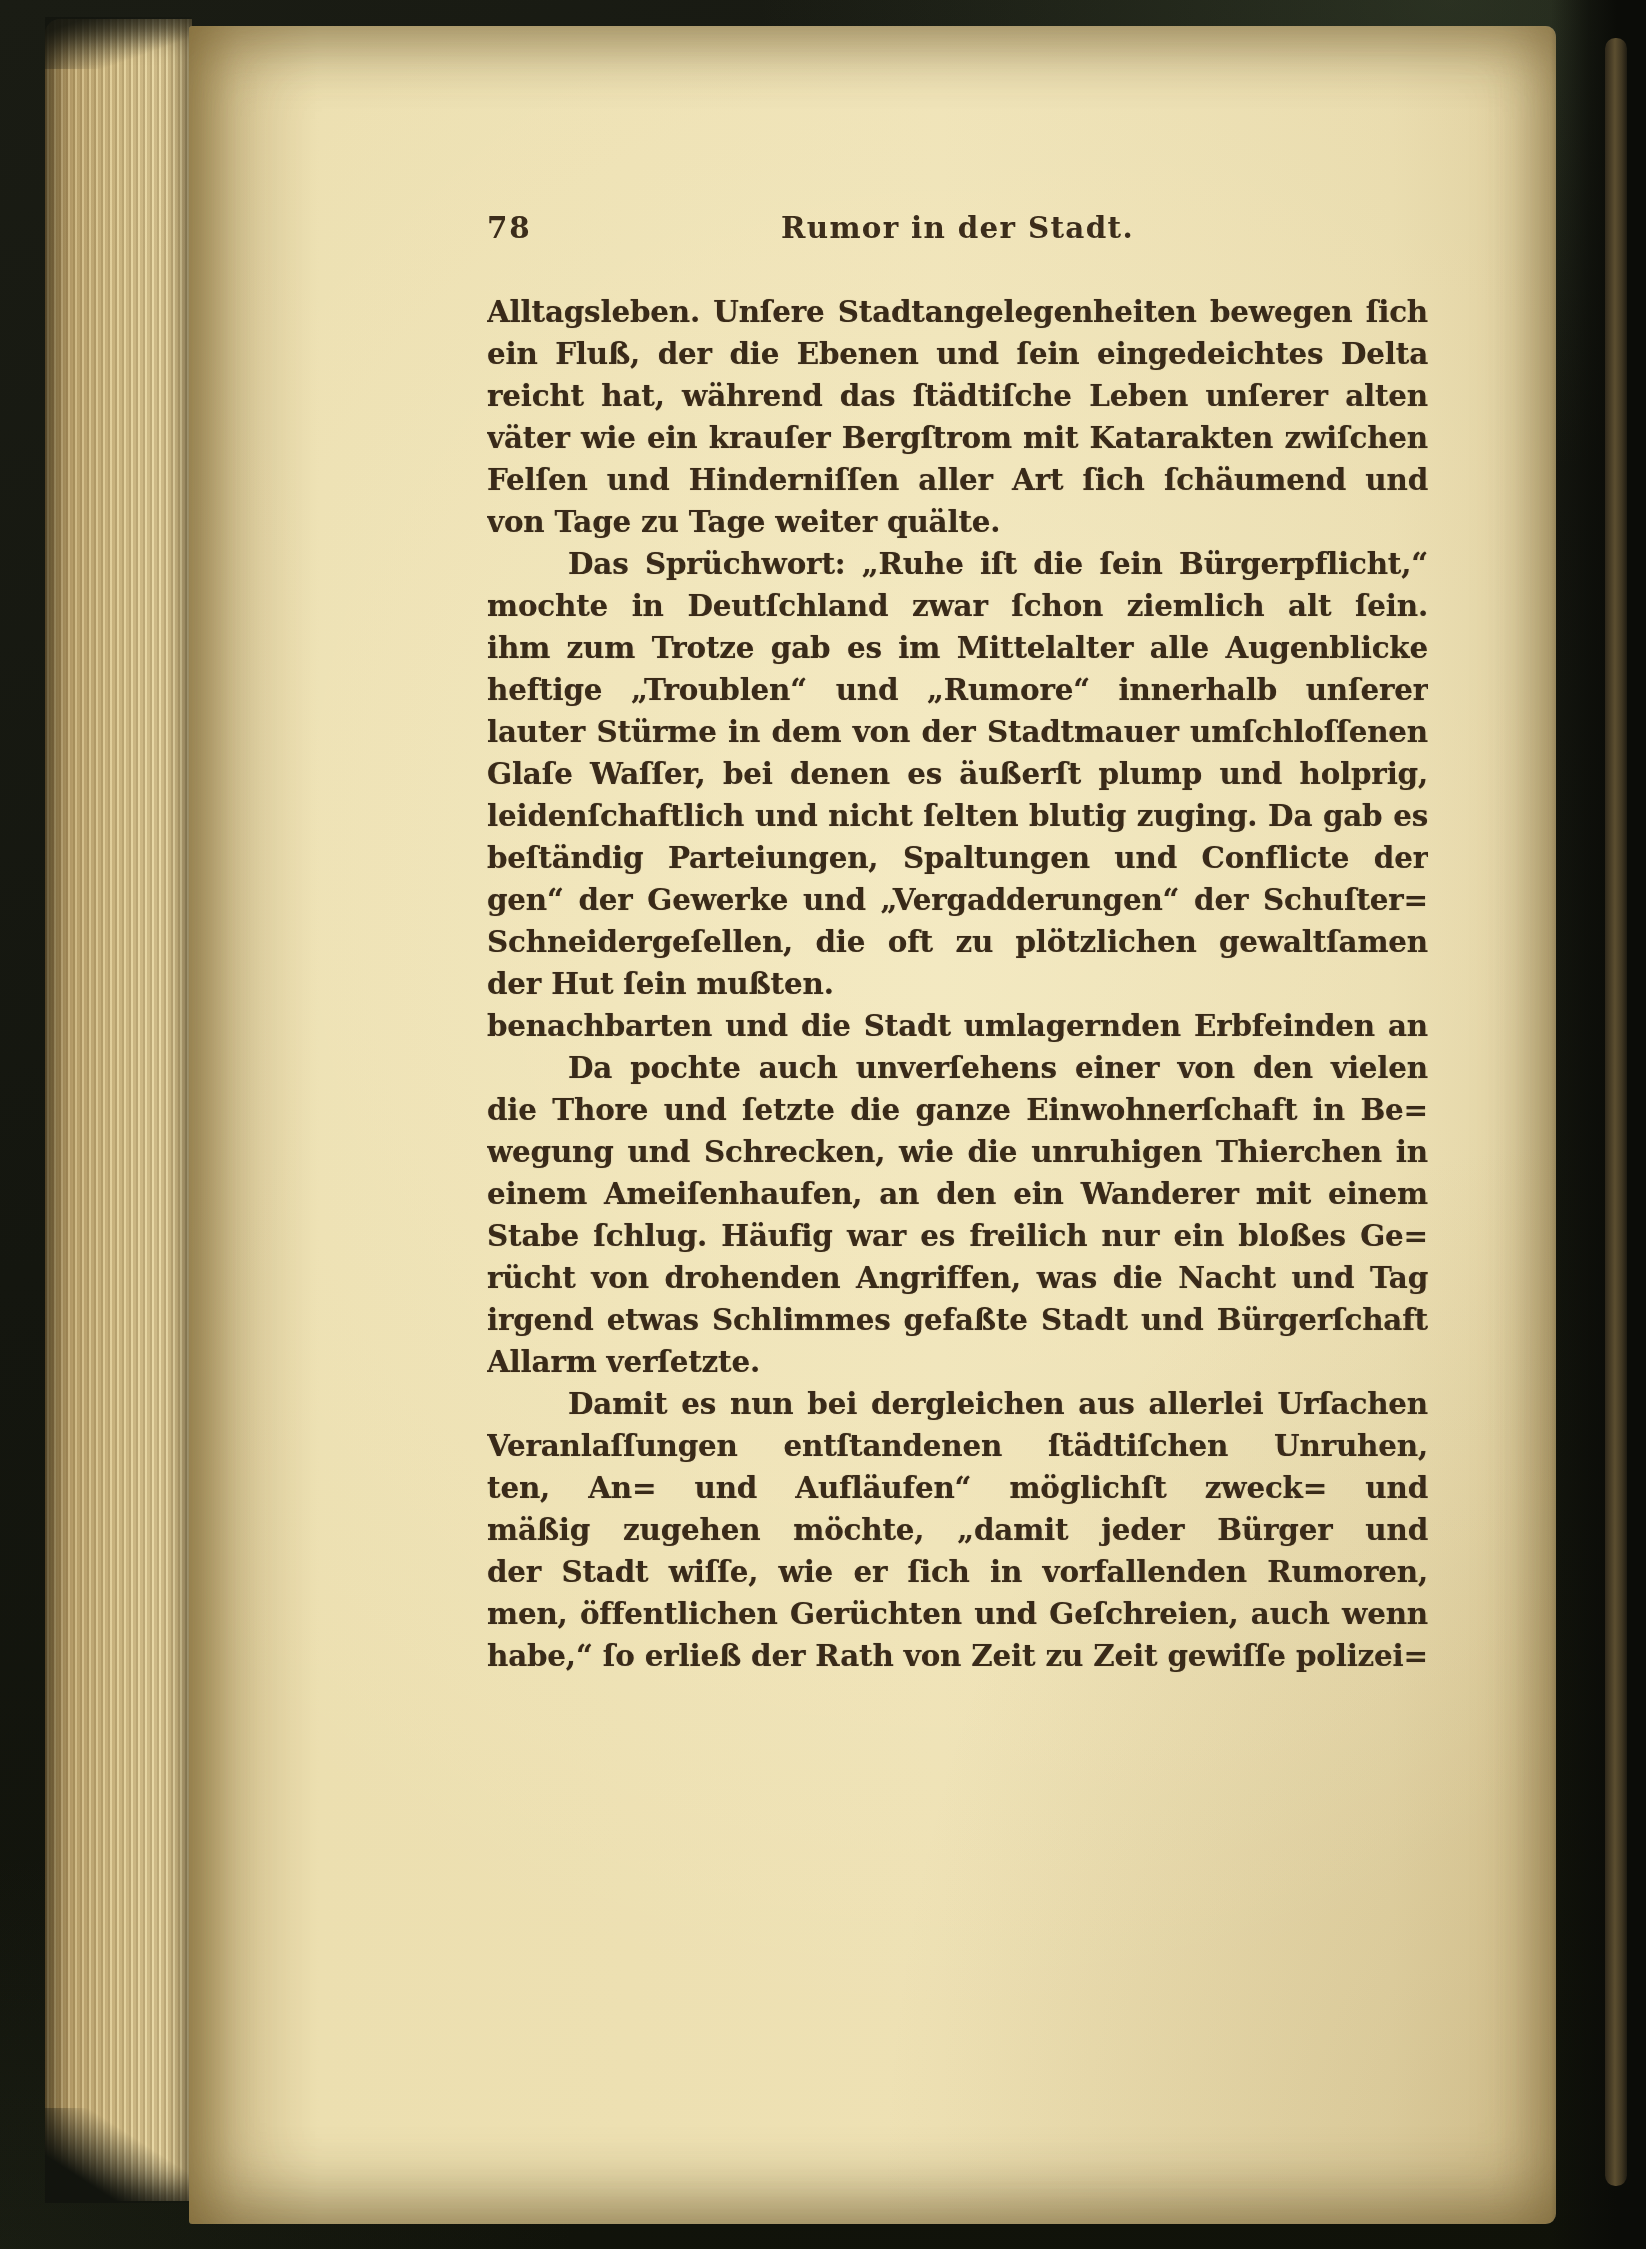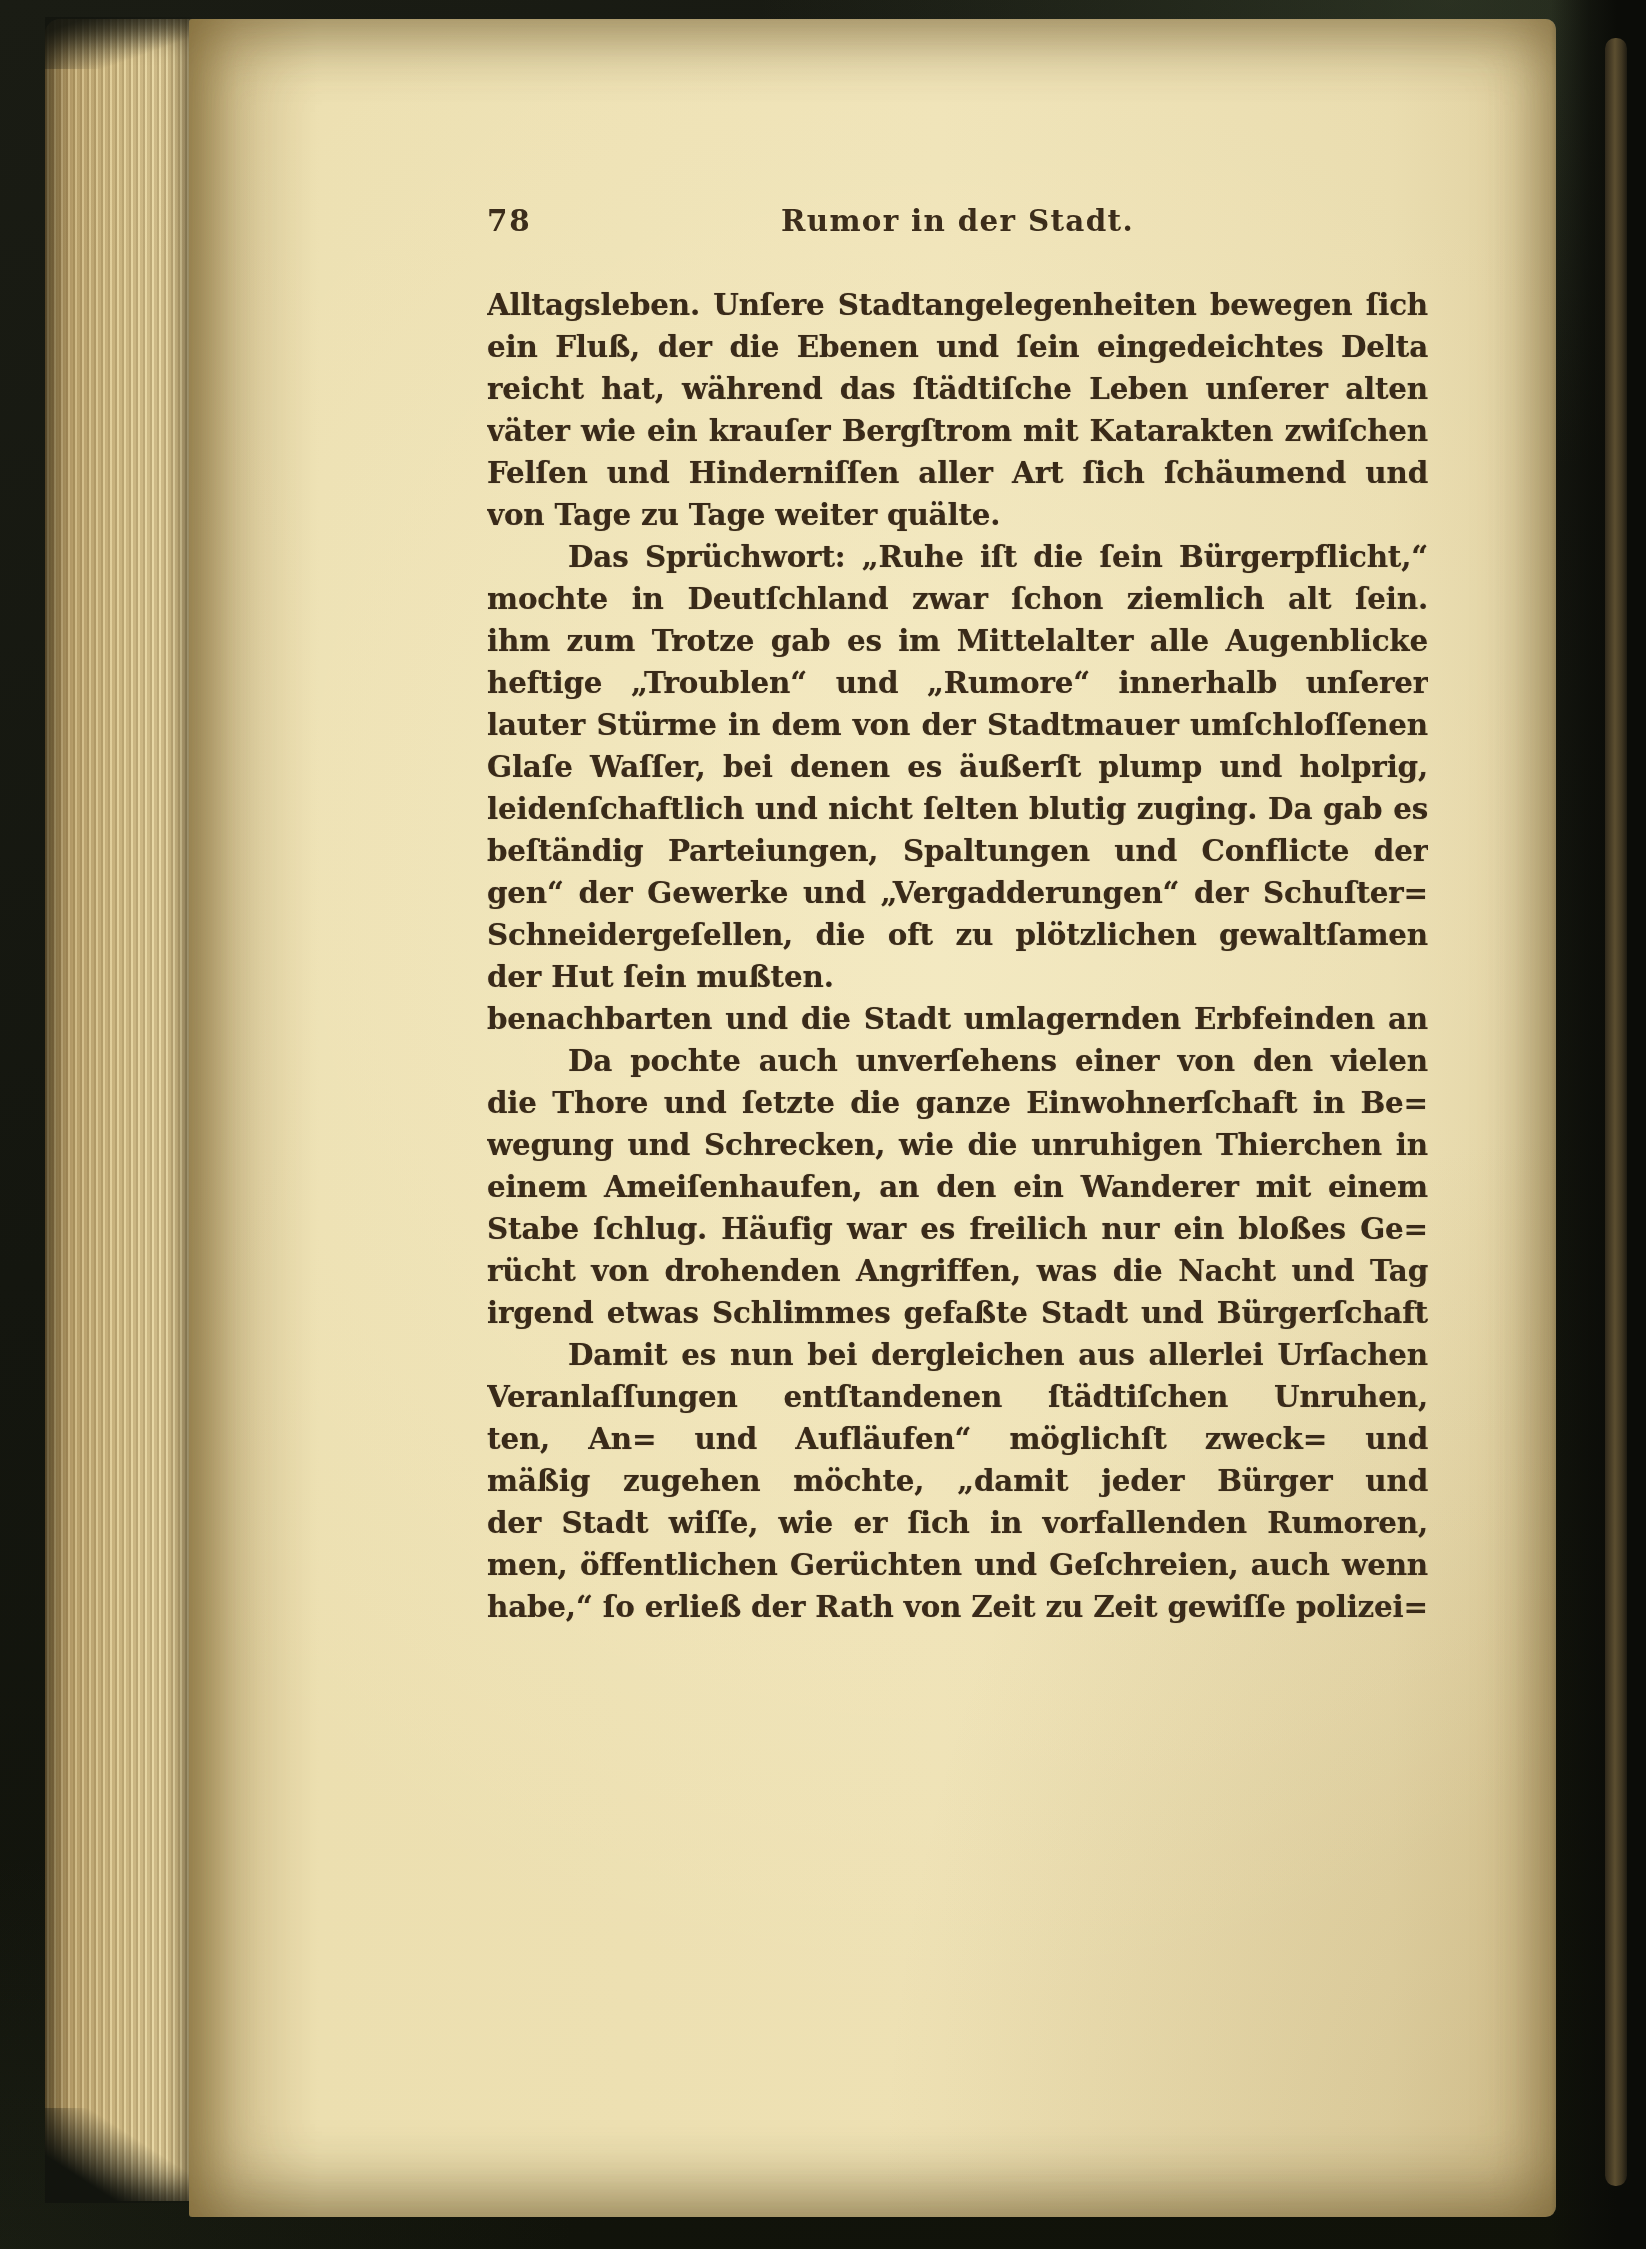--- a/index.html
+++ b/index.html
@@ -40,21 +40,21 @@
   }
   .page-stack::before {
     content: "";
     position: absolute; left: 0; right: 0; top: -1.7px; height: 52px;
     background: linear-gradient(to bottom right, rgba(18,20,14,0.85) 15%, rgba(18,20,14,0.0) 70%);
   }
 
   
   .page {
     position: absolute;
-    left: 189px; top: 19px;
+    left: 189px; top: 26px;
     width: 1367px; height: 2198px;
     border-radius: 3.5px 10.4px 10.4px 3.5px;
     background:
       radial-gradient(120% 85% at 55% 38%, rgba(255, 250, 222, 0.35), transparent 62%),
       radial-gradient(90% 90% at 100% 100%, rgba(135, 105, 52, 0.20), transparent 55%),
       linear-gradient(90deg, #c9b47c 0px, #ddcc9a 48px, #ecdfb0 130px, #eee1b4 55%, #e8daab 88%, #ddcc9a 100%);
     box-shadow:
       inset 0 24px 56px rgba(92, 72, 30, 0.28),
       inset 0 -29.4px 65px rgba(92, 72, 30, 0.33),
       inset 40px 0 78px rgba(110, 86, 40, 0.30),
@@ -146,20 +146,21 @@
           <div class="line just">Schneidergeſellen, die oft zu plötzlichen gewaltſamen Aus=</div>
           <div class="line end">der Hut ſein mußten.</div>
           <div class="line just">benachbarten und die Stadt umlagernden Erbfeinden an</div>
           <div class="line indent just">Da pochte auch unverſehens einer von den vielen</div>
           <div class="line just">die Thore und ſetzte die ganze Einwohnerſchaft in Be=</div>
           <div class="line just">wegung und Schrecken, wie die unruhigen Thierchen in</div>
           <div class="line just">einem Ameiſenhaufen, an den ein Wanderer mit einem</div>
           <div class="line just">Stabe ſchlug.  Häufig war es freilich nur ein bloßes Ge=</div>
           <div class="line just">rücht von drohenden Angriffen, was die Nacht und Tag auf</div>
           <div class="line just">irgend etwas Schlimmes gefaßte Stadt und Bürgerſchaft in</div>
+          <div class="line end">Allarm verſetzte.</div>
           <div class="line indent just">Damit es nun bei dergleichen aus allerlei Urſachen und</div>
           <div class="line just">Veranlaſſungen entſtandenen ſtädtiſchen Unruhen, „Tumul=</div>
           <div class="line just">ten, An= und Aufläufen“ möglichſt zweck= und ordnungs=</div>
           <div class="line just">mäßig zugehen möchte, „damit jeder Bürger und Einwohner</div>
           <div class="line just">der Stadt wiſſe, wie er ſich in vorfallenden Rumoren, Lär=</div>
           <div class="line just">men, öffentlichen Gerüchten und Geſchreien, auch wenn Feuer</div>
           <div class="line just">habe,“ ſo erließ der Rath von Zeit zu Zeit gewiſſe polizei=</div>
         </div>
     </div>
   </div>

